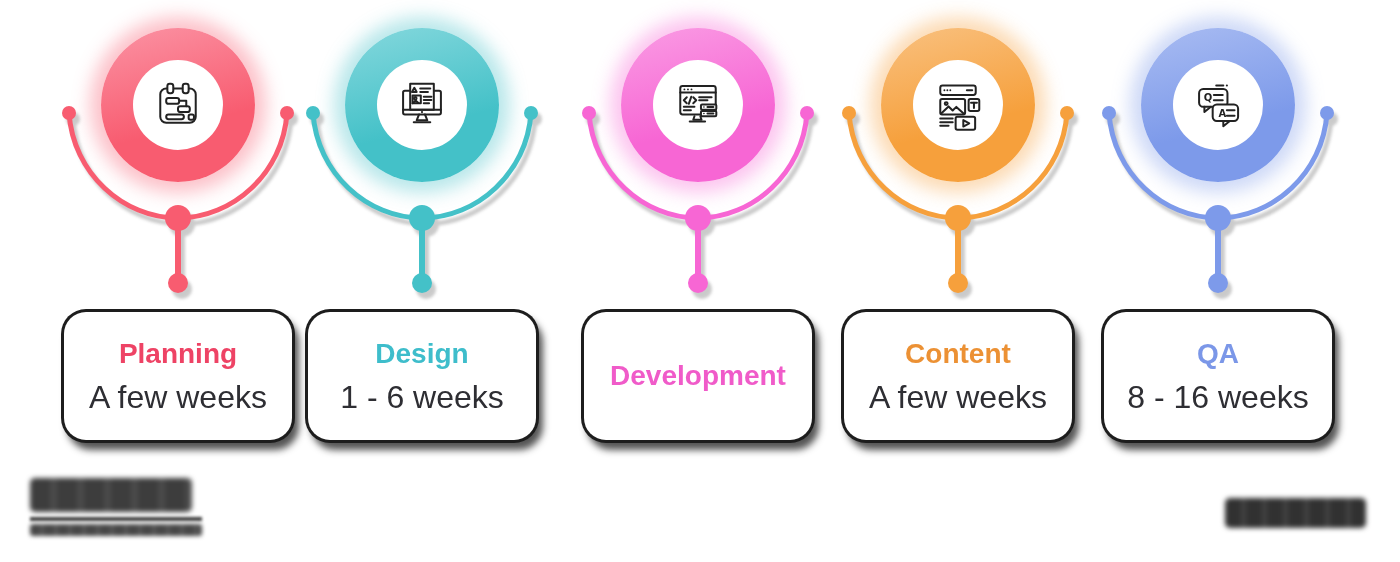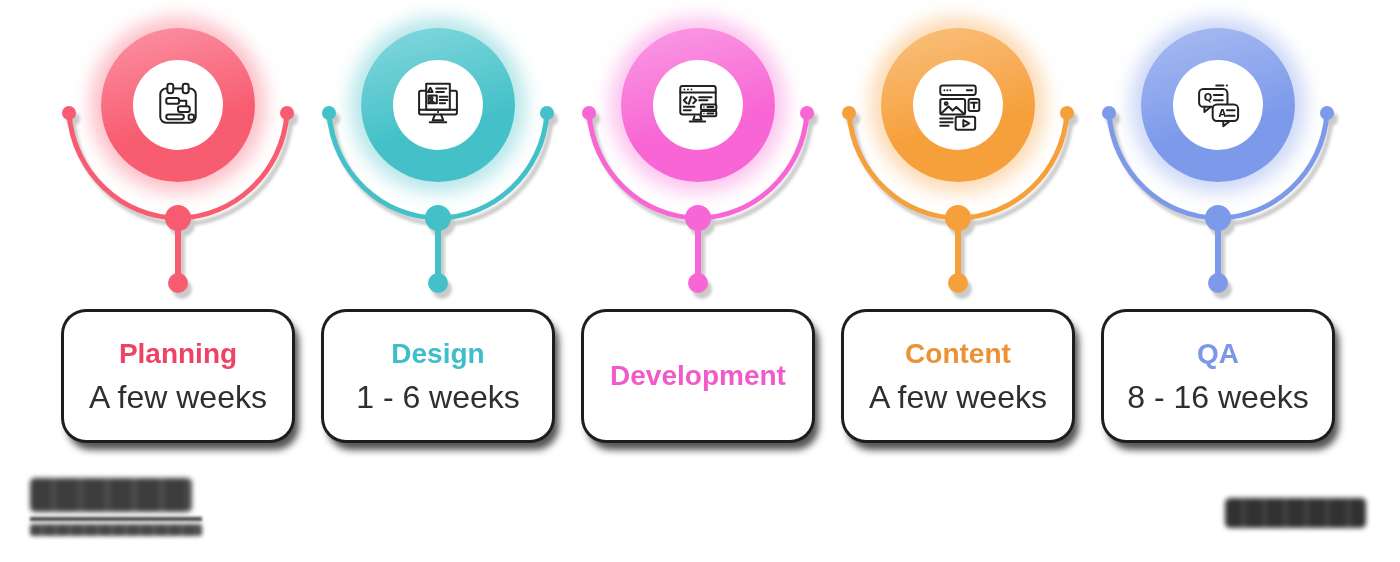--- a/index.html
+++ b/index.html
@@ -90,21 +90,21 @@
         <circle cx="130" cy="113" r="13" stroke="none"></circle>
           <circle cx="130" cy="178" r="10" stroke="none"></circle>
       </g>
     </svg>
     <div class="card">
       <div class="card-title">Planning</div>
       <div class="card-duration">A few weeks</div>
     </div>
   </div>
 
-  <div class="step" style="left: 308px; --c: #44C1C8; --cl: #85D8DD; --glow: rgba(68,193,200,0.38); --t: #3EBDCB;">
+  <div class="step" style="left: 292px; --c: #44C1C8; --cl: #85D8DD; --glow: rgba(68,193,200,0.38); --t: #3EBDCB;">
     <div class="ring">
       <div class="inner-disc">
         <svg class="icon" width="52" height="52" viewBox="0 0 44 44">
           <rect x="6" y="10" width="32" height="20" rx="1.5"></rect>
           <rect class="fillw" x="12" y="4" width="20" height="22"></rect>
           <path d="M15.5,7.5 L17.5,11 H13.5 Z"></path>
           <path d="M20.5,8 H29"></path>
             <path d="M20.5,11 H27"></path>
           <rect x="14" y="14" width="7" height="6.5"></rect>
           <circle cx="16.3" cy="16.3" r="1.1"></circle>

